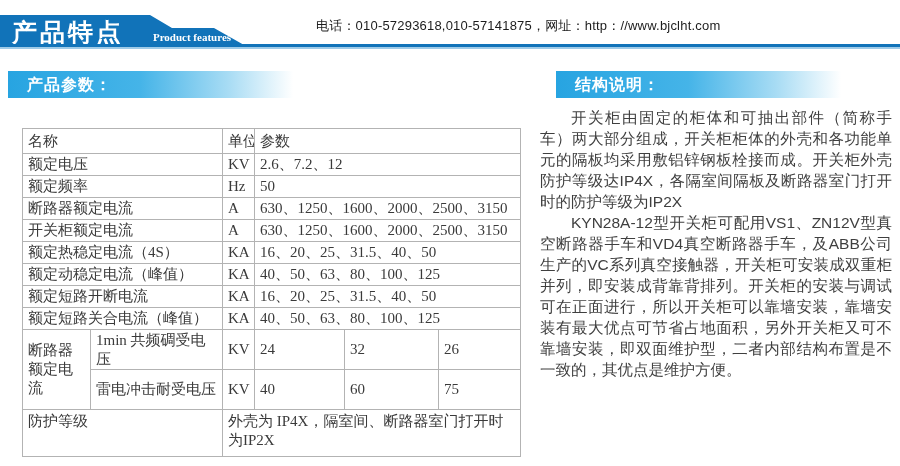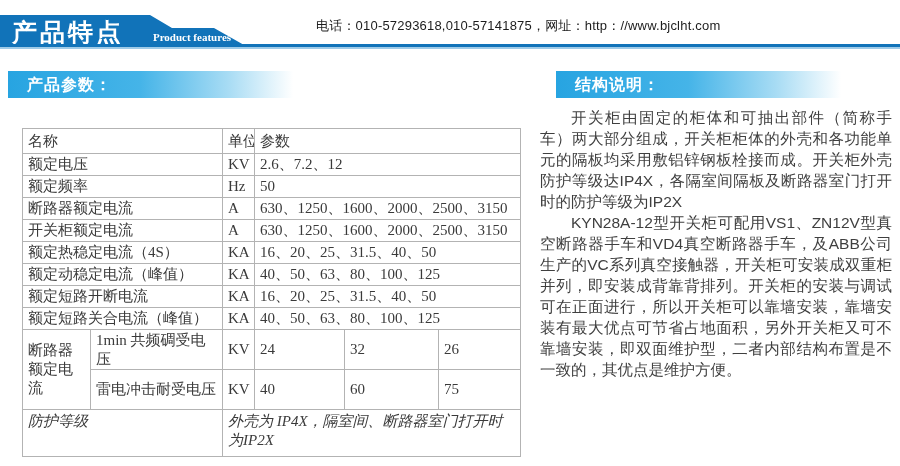--- a/index.html
+++ b/index.html
@@ -46,21 +46,21 @@
     border-collapse:collapse; table-layout:fixed;
     font-family:"Liberation Serif", serif; font-size:15px; color:#3a3a3a;border-radius:26px;
   }
   table.params td {
     border:1px solid #b3b3b3; padding:0 5px; height:21px;
     line-height:19px; overflow:hidden; white-space:nowrap;
   }
   table.params td.wrap { white-space:normal; }
   table.params tr.hdr td { height:24px; }
   table.params tr.tall td { height:39px; }
-  table.params tr.last td { height:44px; vertical-align:top; padding-top:2px;font-style:italic; }
+  table.params tr.last td { height:44px; vertical-align:top; padding-top:2px; }
   
   .structure {
     position:absolute; left:540px; top:107px; width:352px;
     font-size:15.5px; color:#3f3f3f; text-align:justify;
   }
   .structure p { margin:0; text-indent:2em; line-height:21px; }
 </style>
 </head>
 <body>
 

